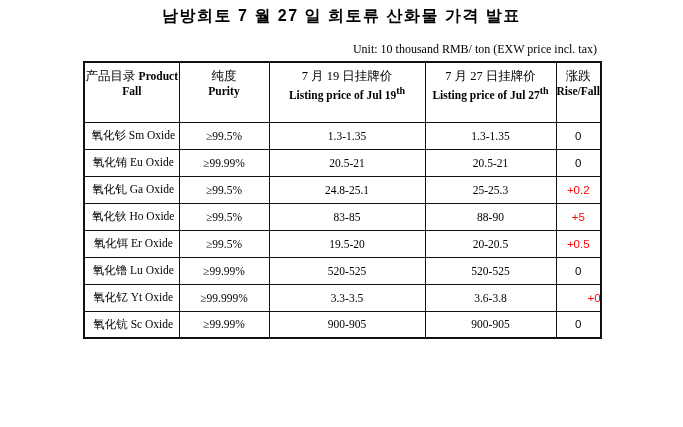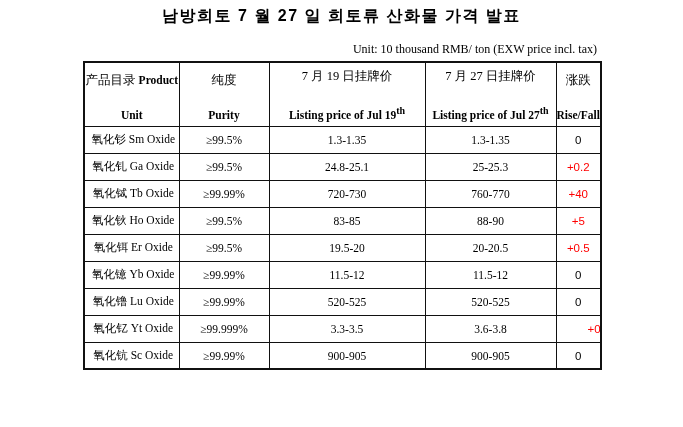--- a/index.html
+++ b/index.html
@@ -26,21 +26,21 @@
     width:517px;
     border-collapse:collapse; table-layout:fixed;
     border:2px solid #111;
   }
   .price-table th, .price-table td {
     border:1px solid #111;
     overflow:hidden; white-space:nowrap;
   }
 
   .price-table thead th { height:60px; font-weight:normal; vertical-align:middle; padding:5px 1px; }
-  .hcell { display:flex; flex-direction:column; justify-content:flex-end; height:100%; align-items:center;gap:20px; }
+  .hcell { display:flex; flex-direction:column; justify-content:flex-start; height:100%; align-items:center; }
   .h-cn { font-size:12.5px; }
   .h-en { font-family:"Liberation Serif", serif; font-weight:bold; font-size:11.5px; }
   .h-en sup { font-size:10px; }
   .h-cn b { font-family:"Liberation Serif", serif; font-size:11.5px; }
 
   .price-table tbody td { height:27px; text-align:center; vertical-align:middle; font-size:11.5px; }
   td.c-product { text-align:left; padding-left:3px; font-size:12px; }
   td.c-purity  { font-size:12px;margin-left:12px; }
   td.c-change  { font-family:"Liberation Sans", sans-serif; font-size:12px; }
 </style>
@@ -57,21 +57,21 @@
     <col style="width:90px">
     <col style="width:156px">
     <col style="width:131px">
     <col style="width:45px">
   </colgroup>
   <thead>
     <tr>
       <th>
         <div class="hcell">
           <div class="h-cn"><span>产品目录</span> <b>Product</b></div>
-          <div class="h-en">Unit</div>
+          <div class="h-en">Fall</div>
         </div>
       </th>
       <th>
         <div class="hcell">
           <div class="h-cn">纯度</div>
           <div class="h-en">Purity</div>
         </div>
       </th>
       <th>
         <div class="hcell">
@@ -95,53 +95,46 @@
   </thead>
   <tbody>
       <tr>
         <td class="c-product">氧化钐 Sm Oxide</td>
         <td class="c-purity">≥99.5%</td>
         <td class="c-price">1.3-1.35</td>
         <td class="c-price">1.3-1.35</td>
         <td class="c-change">0</td>
       </tr>
       <tr>
+        <td class="c-product">氧化铕 Eu Oxide</td>
+        <td class="c-purity">≥99.99%</td>
+        <td class="c-price">20.5-21</td>
+        <td class="c-price">20.5-21</td>
+        <td class="c-change">0</td>
+      </tr>
+      <tr>
         <td class="c-product">氧化钆 Ga Oxide</td>
         <td class="c-purity">≥99.5%</td>
         <td class="c-price">24.8-25.1</td>
         <td class="c-price">25-25.3</td>
         <td class="c-change" style="color: rgb(255, 0, 0);">+0.2</td>
-      </tr>
-      <tr>
-        <td class="c-product">氧化铽 Tb Oxide</td>
-        <td class="c-purity">≥99.99%</td>
-        <td class="c-price">720-730</td>
-        <td class="c-price">760-770</td>
-        <td class="c-change" style="color: rgb(255, 0, 0);">+40</td>
       </tr>
       <tr>
         <td class="c-product">氧化钬 Ho Oxide</td>
         <td class="c-purity">≥99.5%</td>
         <td class="c-price">83-85</td>
         <td class="c-price">88-90</td>
         <td class="c-change" style="color: rgb(255, 0, 0);">+5</td>
       </tr>
       <tr>
         <td class="c-product">氧化铒 Er Oxide</td>
         <td class="c-purity">≥99.5%</td>
         <td class="c-price">19.5-20</td>
         <td class="c-price">20-20.5</td>
         <td class="c-change" style="color: rgb(255, 0, 0);">+0.5</td>
-      </tr>
-      <tr>
-        <td class="c-product">氧化镱 Yb Oxide</td>
-        <td class="c-purity">≥99.99%</td>
-        <td class="c-price">11.5-12</td>
-        <td class="c-price">11.5-12</td>
-        <td class="c-change">0</td>
       </tr>
       <tr>
         <td class="c-product">氧化镥 Lu Oxide</td>
         <td class="c-purity">≥99.99%</td>
         <td class="c-price">520-525</td>
         <td class="c-price">520-525</td>
         <td class="c-change">0</td>
       </tr>
       <tr>
         <td class="c-product">氧化钇 Yt Oxide</td>

